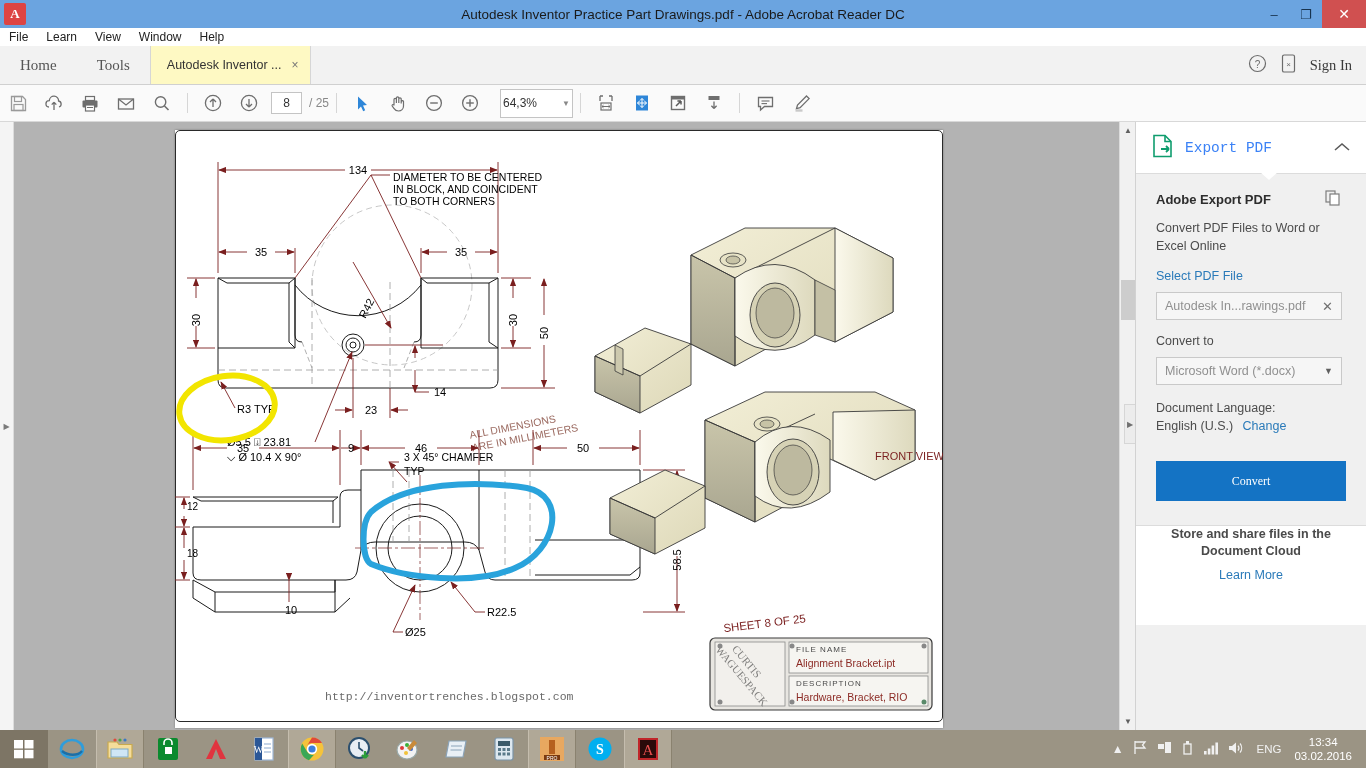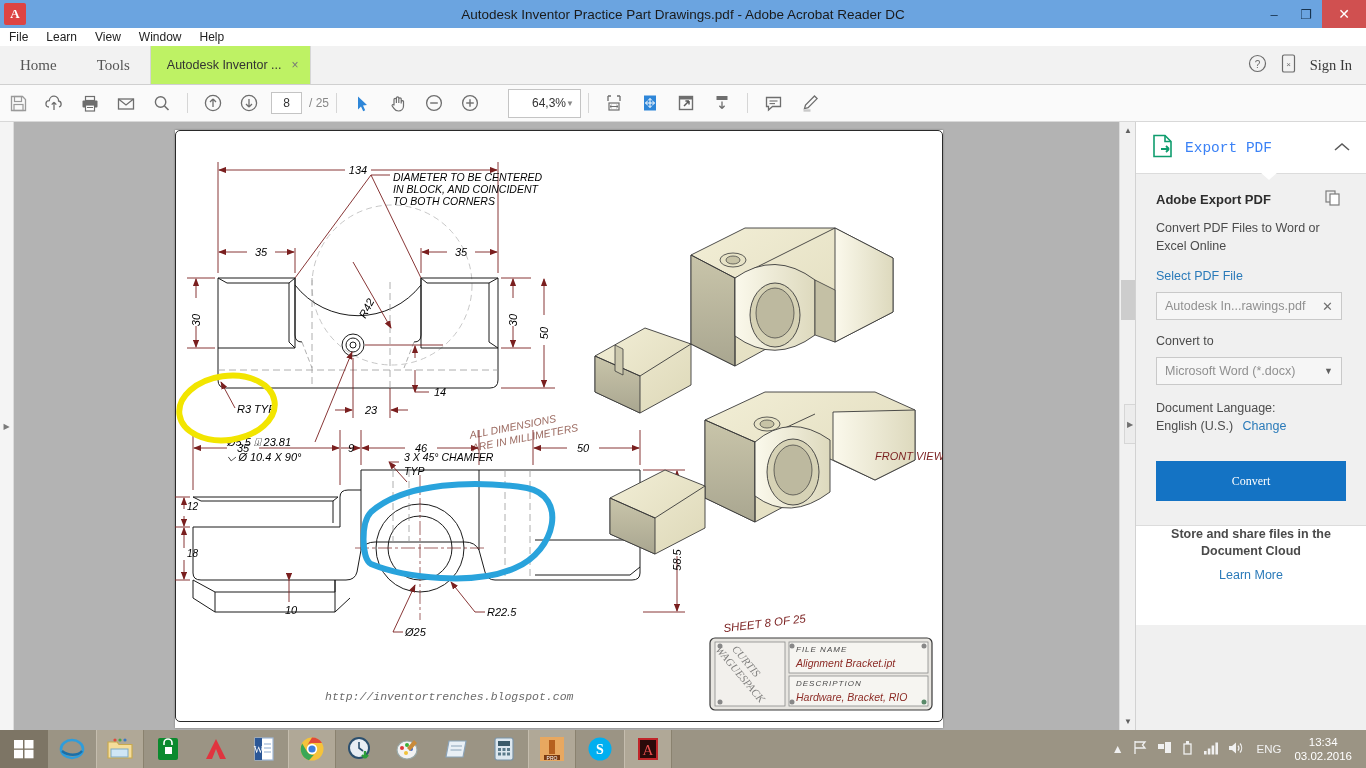--- a/index.html
+++ b/index.html
@@ -60,21 +60,21 @@
   }
   .tab-home, .tab-tools {
     display: flex; align-items: center; justify-content: center;
     padding: 0 20px;
     font-size: 15px; color: #555;
     font-family: "Liberation Serif", serif;
   }
   .tab-doc {
     display: flex; align-items: center;
     padding: 0 12px 0 16px;
-    background: #bef264;
+    background: #fef9c3;
     border-left: 1px solid #d6d6d6;
     border-right: 1px solid #d6d6d6;
     font-size: 12.5px; color: #333;
     min-width: 160px;
     position: relative;
   }
   .tab-doc .tab-close {
     margin-left: 10px; font-size: 12px; color: #777;
   }
   .tabstrip-right {
@@ -95,21 +95,21 @@
   .tsep { width: 1px; height: 20px; background: #d6d6d6; margin: 0 7px; }
   .pagebox {
     width: 31px; height: 22px; border: 1px solid #c4c4c4; background:#fff;
     display: flex; align-items: center; justify-content: center;
     font-size: 12px; color: #333; margin-left: 4px;
   }
   .pagetotal { font-size: 12px; color: #888; margin-left: 7px; }
   .zoombox {
     width: 73px; height: 29px; border: 1px solid #c4c4c4; background:#fff;
     display: flex; align-items: center; justify-content: space-between;
-    padding: 0 23px; margin-left: 20px;
+    padding: 0 2px; margin-left: 12px;
     font-size: 12px; color: #333;
   }
   .zoombox .caret { color: #888; font-size: 8px; }
 
   
   .bodyarea {
     position: absolute; top: 122px; left: 0; width: 1366px; height: 608px;
     background: #b3b3b3;
   }
   .leftrail {
@@ -121,21 +121,20 @@
 
   .docview {
     position: absolute; left: 15px; top: 0; right: 231px; height: 608px;
     background: #b3b3b3; overflow: hidden;
   }
   .page {
     position: absolute; left: 160px; top: 8px;
     width: 768px; height: 598px;
     background: #ffffff;
     box-shadow: 0 0 2px rgba(0,0,0,.35);
-    font-style: italic;
   }
   .drawing-frame {
     position: absolute; left: 0px; top: 0px; width: 768px; height: 592px;
     border: 1px solid #2a2a2a; border-radius: 5px;
     background: #fff;
   }
 
   
   .vscroll {
     position: absolute; right: 231px; top: 0; width: 16px; height: 608px;

